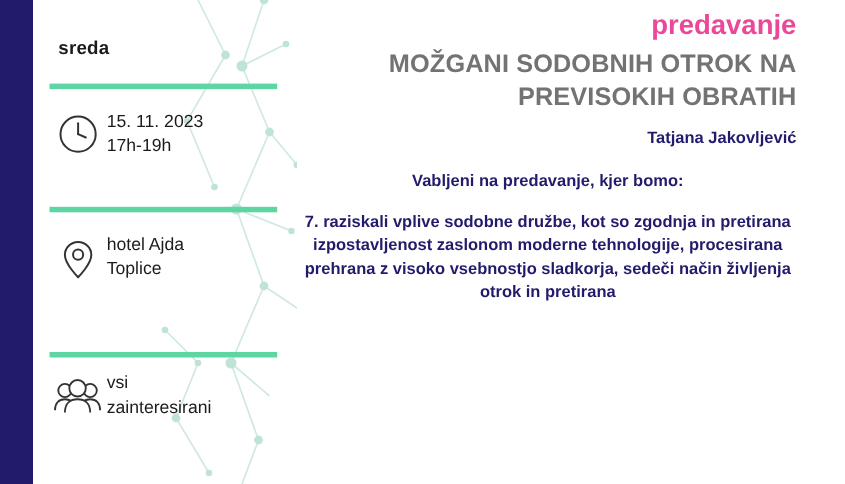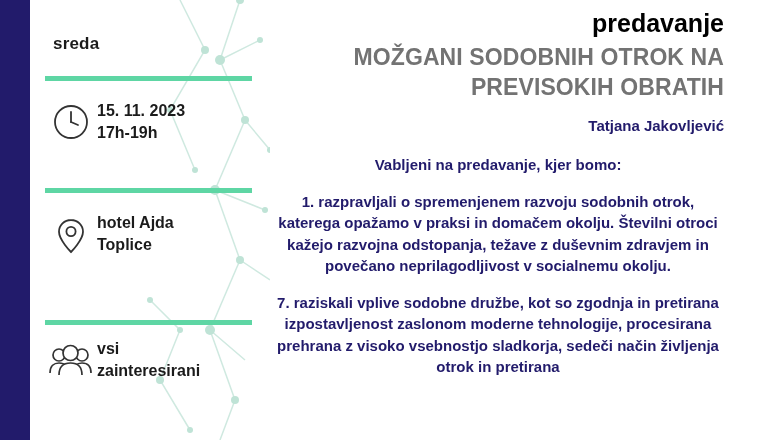--- a/index.html
+++ b/index.html
@@ -73,21 +73,21 @@
   }
   .row .icon {
     width: 52px;
     flex: 0 0 52px;
     display: flex;
     justify-content: center;
     padding-top: 2px;
   }
   .row .txt {
     font-size: 16px;
-    font-weight: bold;
+    font-weight: normal;
     color: #1b1b1b;
     line-height: 22px;
   }
 
   .row.r1 { top: 100px; }
   .row.r2 { top: 212px; }
   .row.r3 { top: 338px; align-items: center; }
 
   
   .right-col {
@@ -95,21 +95,21 @@
     left: 272px;
     top: 0;
     width: 452px;
     height: 440px;
   }
 
   .kicker {
     text-align: right;
     font-size: 25px;
     font-weight: bold;
-    color: #000000;
+    color: #ec4899;
     margin-top: 8px;
     line-height: 30px;
   }
   .title {
     text-align: right;
     font-size: 23px;
     font-weight: bold;
     color: #737373;
     line-height: 30px;
     margin-top: 4px;
@@ -226,16 +226,15 @@
 </div>
 
 <div class="right-col">
   <div class="kicker">predavanje</div>
   <div class="title">MOŽGANI SODOBNIH OTROK NA</div>
   <div class="title" style="margin-top:0;">PREVISOKIH OBRATIH</div>
   <div class="speaker">Tatjana Jakovljević</div>
 
   <div class="body-text">
     <p>Vabljeni na predavanje, kjer bomo:</p>
-    <p>1. razpravljali o spremenjenem razvoju sodobnih otrok, katerega opažamo v praksi in domačem okolju. Številni otroci kažejo razvojna odstopanja, težave z duševnim zdravjem in povečano neprilagodljivost v socialnemu okolju.</p>
     <p>7. raziskali vplive sodobne družbe, kot so zgodnja in pretirana izpostavljenost zaslonom moderne tehnologije, procesirana prehrana z visoko vsebnostjo sladkorja, sedeči način življenja otrok in pretirana</p>
   </div>
 </div>
 
 </body></html>

